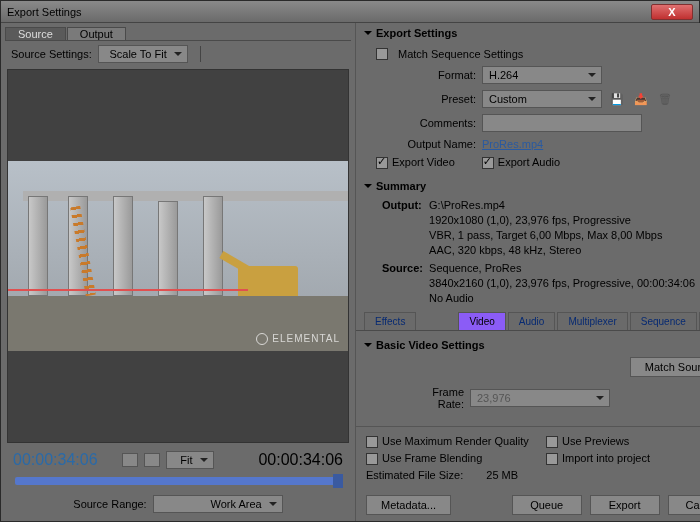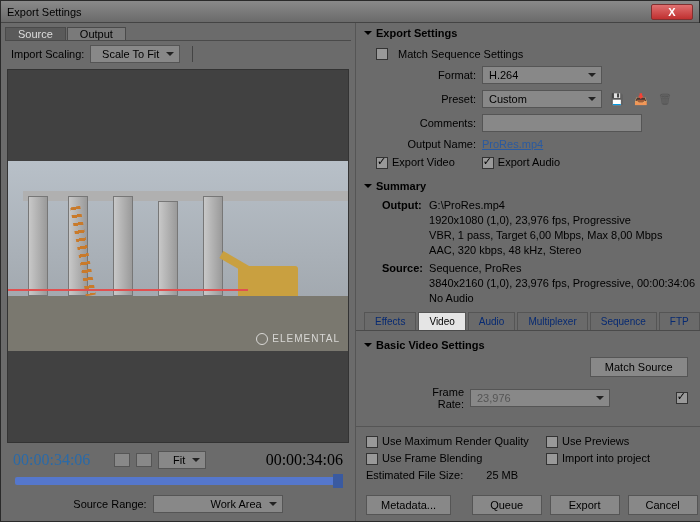--- a/index.html
+++ b/index.html
@@ -24,21 +24,21 @@
 .col.c1 { left: 20px; } .col.c2 { left: 60px; } .col.c3 { left: 105px; } .col.c4 { left: 150px; height: 95px; } .col.c5 { left: 195px; }
 .beam { position: absolute; top: 30px; left: 15px; width: 340px; height: 10px; background: #b0b0b0; }
 .ladder { position: absolute; bottom: 55px; left: 70px; width: 10px; height: 90px; background: repeating-linear-gradient(#c97a2a 0 3px, transparent 3px 8px); transform: rotate(-10deg); }
 .excavator { position: absolute; bottom: 50px; right: 30px; width: 80px; height: 70px; }
 .exc-body { position: absolute; bottom: 0; width: 60px; height: 35px; background: #c9a040; border-radius: 3px; }
 .exc-arm { position: absolute; bottom: 30px; left: -20px; width: 50px; height: 8px; background: #c9a040; transform: rotate(30deg); }
 .tape { position: absolute; bottom: 60px; left: 0; right: 100px; height: 2px; background: #e05050; }
 .watermark { position: absolute; bottom: 6px; right: 8px; color: rgba(255,255,255,0.7); font-size: 10px; letter-spacing: 1px; }
 .watermark::before { content: ""; display: inline-block; width: 10px; height: 10px; border: 1px solid rgba(255,255,255,0.7); border-radius: 50%; margin-right: 4px; vertical-align: middle; }
 .timebar { display: flex; align-items: center; padding: 6px 8px; gap: 6px; color: #000; }
-.timecode { color: #2a6aa8; font-size: 16px; font-weight: 500; font-family: Liberation Serif, serif; }
+.timecode { color: #2a6aa8; font-size: 16px; font-weight: 500; }
 .timecode.right-tc { color: #000; }
 .nav-btn { width: 16px; height: 14px; background: #888; border: 1px solid #555; }
 .slider-row { padding: 2px 10px 6px; }
 .slider { height: 8px; background: #5577cc; position: relative; border-radius: 2px; }
 .slider .thumb { position: absolute; right: -2px; top: -3px; width: 10px; height: 14px; background: #3a5aa0; }
 .range-row { display: flex; align-items: center; justify-content: center; padding: 4px; gap: 6px; color: #000; }
 .section-hdr { display: flex; align-items: center; gap: 4px; padding: 4px 8px; color: #000; font-weight: bold; }
 .tw { display: inline-block; width: 0; height: 0; border: 4px solid transparent; border-top-color: #000; margin-top: 3px; }
 .panel { padding: 2px 12px 4px 20px; color: #000; }
 .form-row { display: flex; align-items: center; padding: 3px 0; gap: 6px; }
@@ -47,21 +47,21 @@
 .select { background: #888; border: 1px solid #555; padding: 2px 20px 2px 6px; min-width: 120px; position: relative; color: #000; }
 .select::after { content: ""; position: absolute; right: 5px; top: 50%; margin-top: -2px; border: 4px solid transparent; border-top-color: #222; }
 .text-input { background: #888; border: 1px solid #555; padding: 2px 4px; min-width: 160px; height: 18px; }
 .icon-btn { width: 18px; height: 18px; display: inline-flex; align-items: center; justify-content: center; color: #222; cursor: pointer; }
 .chk { width: 12px; height: 12px; border: 1px solid #333; background: #999; display: inline-block; position: relative; margin-right: 4px; vertical-align: middle; }
 .chk.on::after { content: "✓"; position: absolute; left: 0; top: -3px; font-size: 11px; color: #000; }
 .summary-blk { padding: 2px 0 2px 26px; color: #000; line-height: 1.35; }
 .summary-blk .s-lbl { font-weight: bold; display: inline-block; width: 44px; text-align: left; vertical-align: top; }
 .sub-tabs { display: flex; gap: 2px; padding: 4px 8px 0; border-bottom: 1px solid #4a4a4a; }
 .sub-tab { padding: 3px 10px; background: #6a6a6a; border: 1px solid #555; border-bottom: none; color: #072a72; cursor: pointer; font-size: 10px; }
-.sub-tab.active { background: #e5e5e5; color: #000; }
+.sub-tab.active { background: #8b5cf6; color: #000; margin-left: 40px; }
 .settings-scroll { flex: 1; overflow: hidden; padding: 4px 8px; }
 .btn { background: #888; border: 1px solid #555; padding: 3px 14px; cursor: pointer; color: #000; }
 .bottom-opts { padding: 6px 10px; border-top: 1px solid #555; }
 .opt-row { display: flex; gap: 10px; padding: 2px 0; align-items: center; }
 .btn-row { display: flex; gap: 8px; padding: 6px 10px; justify-content: flex-start; }
 .btn-row .btn { min-width: 70px; }
 .link-ico { width: 8px; height: 28px; border-right: 1px solid #333; border-top: 1px solid #333; border-bottom: 1px solid #333; }
 .dim-box { width: 16px; height: 16px; border: 1px solid #555; background: #888; }
 .disabled { color: #555; }
 </style>
@@ -74,21 +74,21 @@
     <div class="close">X</div>
   </div>
   <div class="body">
 
     <div class="left">
       <div class="tabs">
         <div class="tab">Source</div>
         <div class="tab active">Output</div>
       </div>
       <div class="scale-row">
-        <span>Import Scaling:</span>
+        <span>Source Settings:</span>
         <div class="dropdown"><span>Scale To Fit</span></div>
         <div style="width:1px;height:16px;background:#444;margin-left:6px"></div>
       </div>
       <div class="preview-area">
         <div class="preview">
           <div class="beam"></div>
           <div class="col c1"></div>
             <div class="col c2"></div>
             <div class="col c3"></div>
             <div class="col c4"></div>

